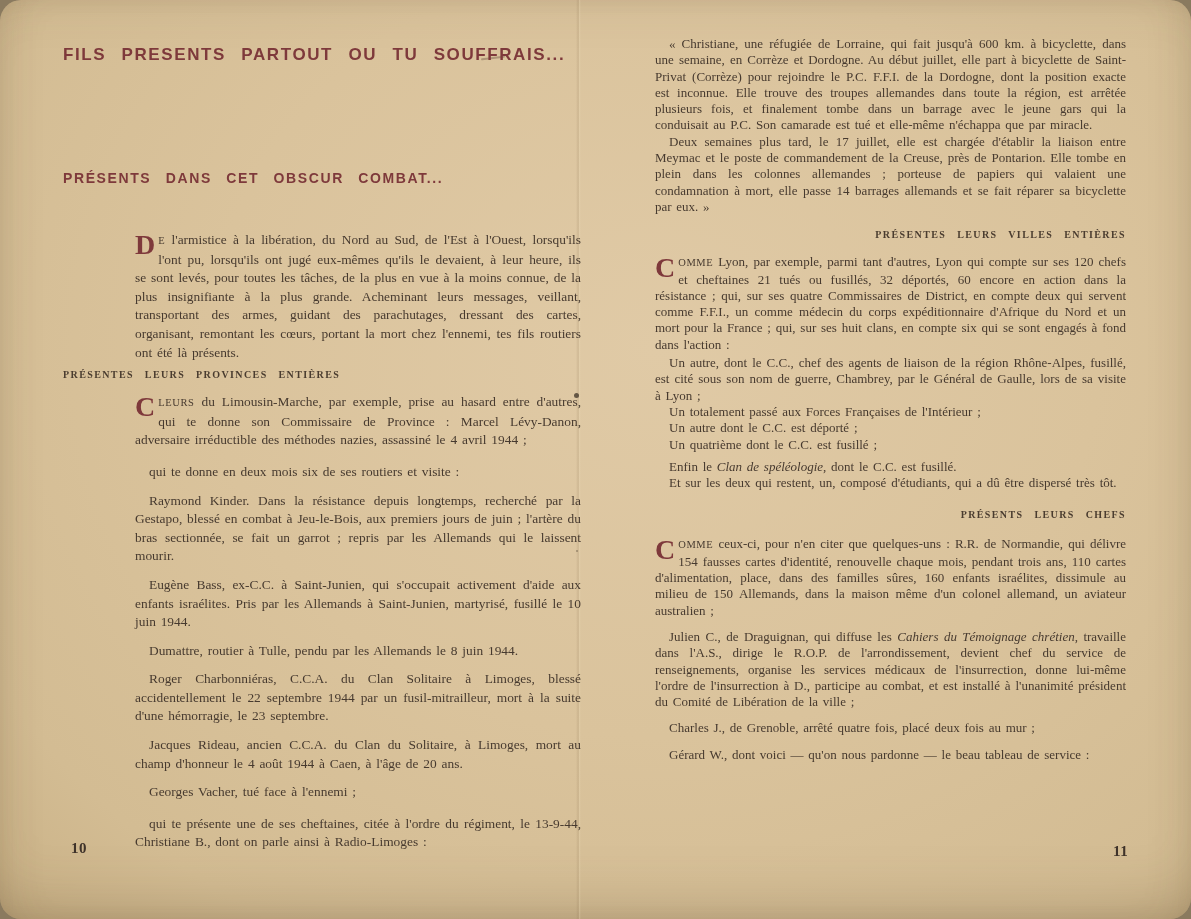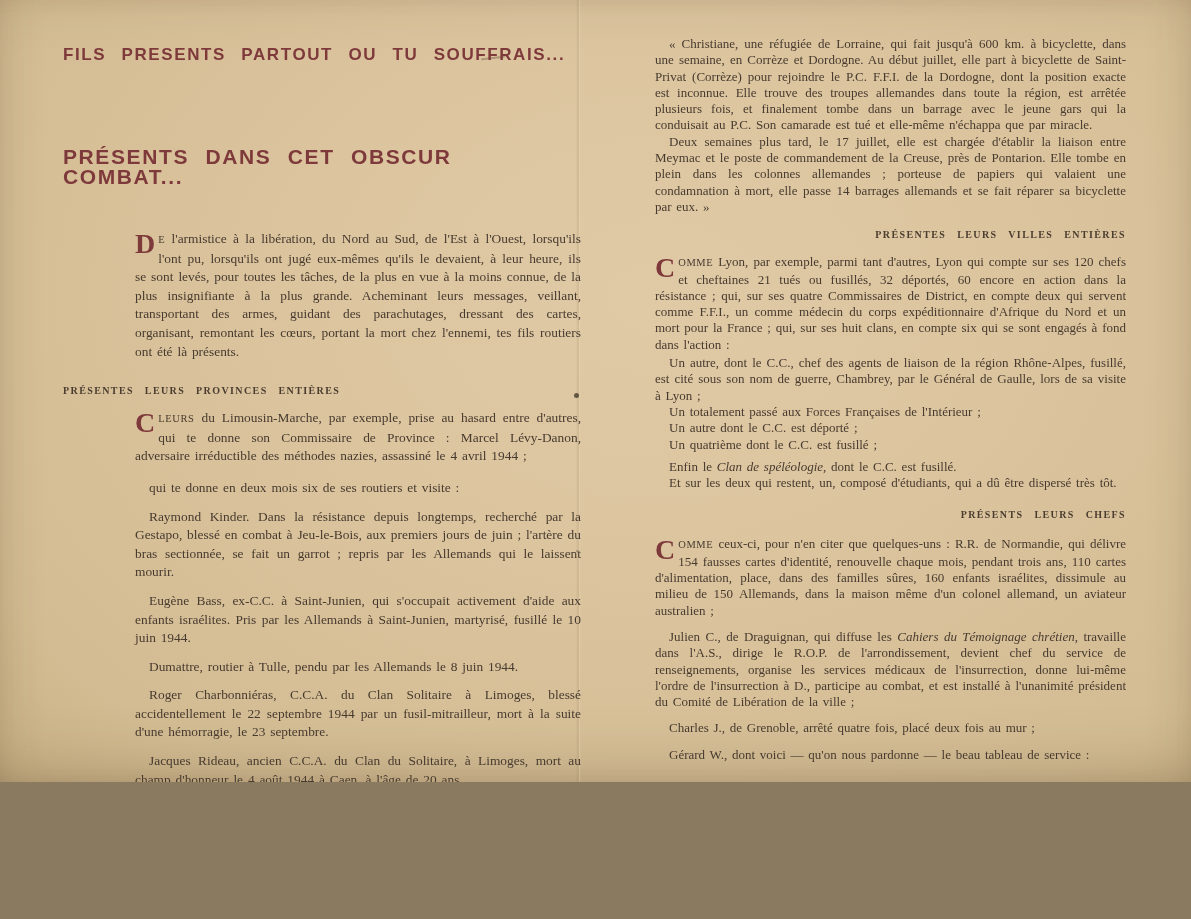--- a/index.html
+++ b/index.html
@@ -1,27 +1,28 @@
 <!DOCTYPE html>
 <html lang="fr"><head>
 <meta charset="utf-8">
 <style>
   html,body{margin:0;padding:0;background:#8a7a5f;}
   .canvas{
     position:relative;
-    width:1191px;height:782px;
+    width:1191px;height:919px;
     overflow:hidden;
     background:
       radial-gradient(ellipse at 55% 38%, #e0caa6 0%, #dac39c 48%, #d3bc93 82%, #c9b186 100%);
     box-shadow:inset 0 -40px 70px -45px rgba(92,72,44,.40),
                inset 0 35px 60px -50px rgba(92,72,44,.25),
                inset -30px 0 60px -50px rgba(92,72,44,.30),
                inset 30px 0 60px -50px rgba(92,72,44,.30);
     font-family:"Liberation Serif","DejaVu Serif",serif;
     color:#473a2f;
+    border-radius:21px;
   }
   
   .fold{
     position:absolute;left:576px;top:0;width:5px;height:919px;
     background:linear-gradient(90deg, rgba(120,95,62,0) 0%, rgba(120,95,62,.16) 45%, rgba(235,220,185,.25) 70%, rgba(120,95,62,0) 100%);
   }
   .speck{position:absolute;border-radius:50%;background:#3c3125;}
   .pencil-dash{
     position:absolute;left:481px;top:57px;width:24px;height:2px;
     background:rgba(118,92,70,.45);transform:rotate(-7deg);border-radius:1px;
@@ -31,21 +32,21 @@
   .page-left{left:63px;width:518px;}
   .page-right{left:655px;width:471px;}
 
   .red-title{
     font-family:"Liberation Sans","DejaVu Sans",sans-serif;
     font-weight:700;color:#7e393b;
     letter-spacing:1.6px;word-spacing:9px;
     font-size:17px;line-height:20px;margin:0;
   }
   .red-title.main{margin-top:45px;}
-  .red-title.sub{margin-top:82px;font-size:21px;}
+  .red-title.sub{margin-top:103px;font-size:14px;}
 
   .kicker{
     font-size:10px;line-height:13px;font-weight:700;
     letter-spacing:1.4px;word-spacing:7px;color:#4a3c2f;margin:0;
   }
   .kicker.right{text-align:right;}
 
   p.body{
     margin:0;text-align:justify;
     word-spacing:1.5px;
@@ -56,21 +57,21 @@
 
   .dropcap{
     float:left;font-weight:700;color:#7e393b;
     font-size:28px;line-height:23px;margin:2px 3px 0 0;
   }
   .firstword{font-size:10.5px;letter-spacing:.6px;}
   .ital{font-style:italic;margin-top:11px;}
 
   
   .pl-p1{margin-top:43px !important;}
-  .pl-k1{margin-top:23px;}
+  .pl-k1{margin-top:6px;}
   .pl-p2{margin-top:12px !important;}
   .pl-p3{margin-top:13px !important;}
   .pl-gap{margin-top:10px !important;}
   .pl-p10{margin-top:13px !important;}
 
   
   .pr-p1{margin-top:36px !important;}
   .pr-k1{margin-top:13px;}
   .pr-p3{margin-top:13px !important;}
   .pr-list{margin-top:2px;}

